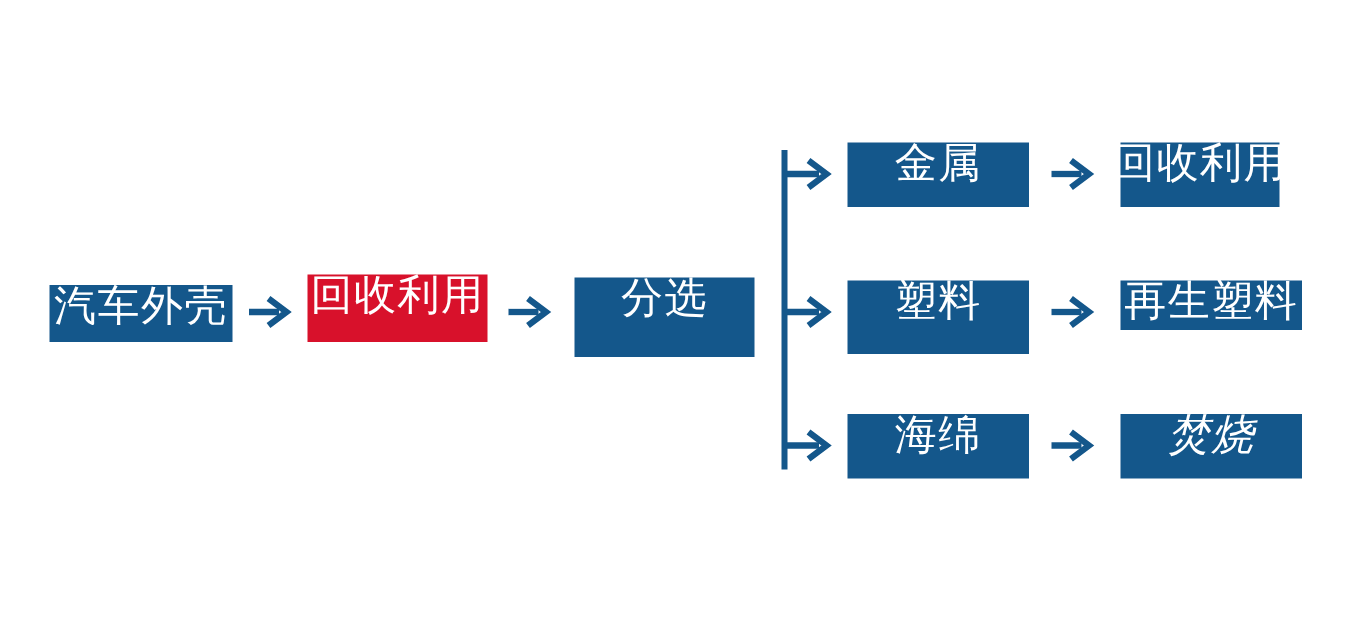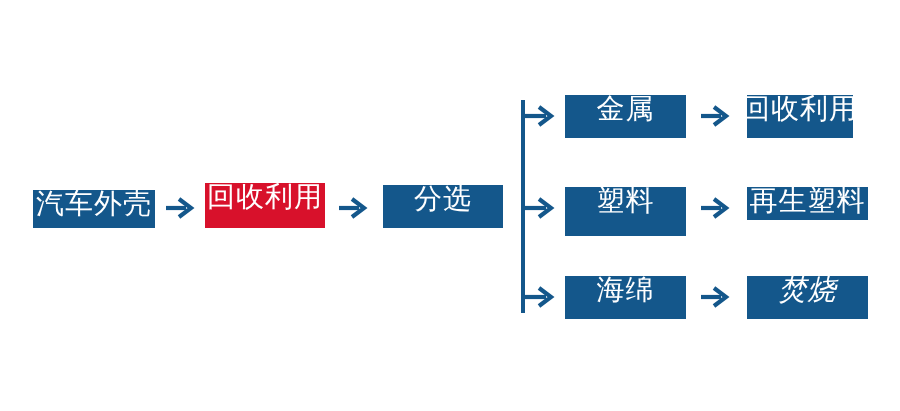--- a/index.html
+++ b/index.html
@@ -42,21 +42,21 @@
     stroke-width: 4.2;
     stroke-linejoin: miter;
     stroke-linecap: butt;
   }
 
   
   #node-car-shell  { left: 33px;  top: 190px; width: 122px; height: 38px; }
   #arrow-main-1    { left: 165px; top: 196px; width: 30px;  height: 24px; }
   #node-crusher    { left: 205px; top: 183px; width: 120px; height: 45px; }
   #arrow-main-2    { left: 338px; top: 196px; width: 30px;  height: 24px; }
-  #node-sorting    { left: 383px; top: 185px; width: 120px; height: 43px; }
+  #node-sorting    { left: 383px; top: 185px; width: 120px; height: 53px; }
 
   
   #connector-line {
     position: absolute;
     left: 521px; top: 100px;
     width: 4px; height: 213px;
     background: var(--blue);
   }
   #arrow-branch-1 { left: 522px; top: 104px; width: 34px; height: 24px; }
   #arrow-branch-2 { left: 522px; top: 196px; width: 34px; height: 24px; }

